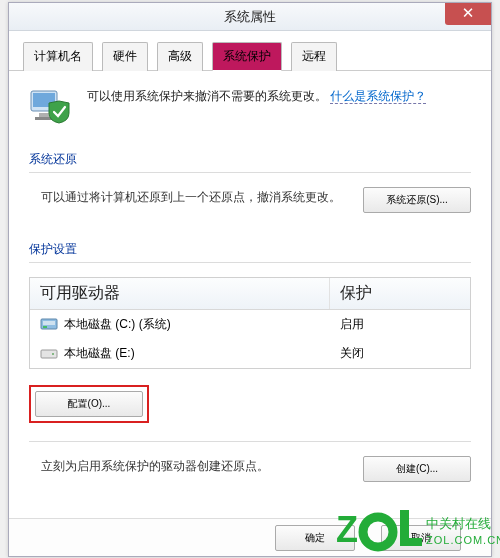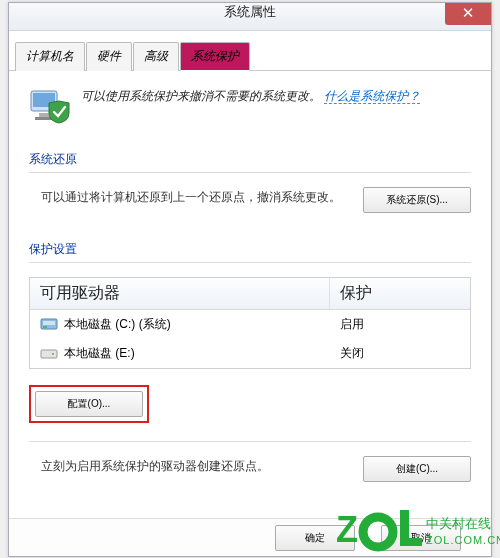--- a/index.html
+++ b/index.html
@@ -20,20 +20,21 @@
     top: 2px;
     width: 484px;
     height: 555px;
     background: #fff;
     border: 1px solid #aab;
     box-shadow: 0 0 4px rgba(0,0,0,.15);
   }
   .titlebar {
     height: 28px;
     display: flex;
+    align-items: center;
     justify-content: center;
     position: relative;
     background: linear-gradient(#f7f9fb,#e9eef4);
     border-bottom: 1px solid #d0d6dd;
   }
   .titlebar .title { font-size: 13px; color: #222; }
   .close-btn {
     position: absolute;
     right: 0; top: 0;
     width: 46px; height: 22px;
@@ -42,25 +43,24 @@
     font-family: Arial, sans-serif;
     font-size: 15px;
     text-align: center;
     line-height: 20px;
     font-weight: bold;
     border-bottom-left-radius: 3px;
   }
   .close-btn:before { content:"✕"; font-weight:normal; }
   .tabs {
     display: flex;
-    padding: 6px 6px 0 6px;
+    padding: 6px 6px 0 14px;
     border-bottom: 1px solid #ccc;
-    gap: 0;
+    gap: 8px;
     margin-top:4px;
-    font-style:italic;
   }
   .tab {
     padding: 5px 10px 5px 10px;
     border: 1px solid #bbb;
     border-bottom: none;
     background: #f4f4f4;
     font-size: 12px;
     margin-right: 1px;
     position: relative;
     top: 1px;
@@ -71,23 +71,22 @@
     background: #be185d;
     border-bottom: 1px solid #fff;
     z-index: 2;
   }
   .content {
     padding: 16px 20px 10px 20px;
     position: relative;
   }
   .intro {
     display: flex;
-    gap: 10px;
+    gap: 16px;
     margin-bottom: 26px;
-    font-style: italic;
   }
   .shield-icon {
     width: 42px; height: 38px;
     flex-shrink: 0;
     position: relative;
   }
   .shield-icon svg { width:100%; height:100%; }
   .intro-text { line-height: 1.5; color:#222; }
   .link { color: #0066cc; text-decoration: none; border-bottom: 1px dashed #77a; }
   .section-title {
@@ -189,20 +188,21 @@
   <div class="titlebar">
     <span class="title">系统属性</span>
     <div class="close-btn"></div>
   </div>
 
   <div class="tabs">
     <div class="tab">计算机名</div>
     <div class="tab">硬件</div>
     <div class="tab">高级</div>
     <div class="tab active">系统保护</div>
+    <div class="tab">远程</div>
   </div>
 
   <div class="content">
 
     <div class="intro">
       <div class="shield-icon">
         <svg viewBox="0 0 42 38">
           <rect x="2" y="4" width="26" height="20" rx="2" fill="#cfe3f5" stroke="#6a8fb3"></rect>
           <rect x="4" y="6" width="22" height="14" fill="#6fa8dc"></rect>
           <rect x="10" y="26" width="10" height="4" fill="#b0b0b0"></rect>

